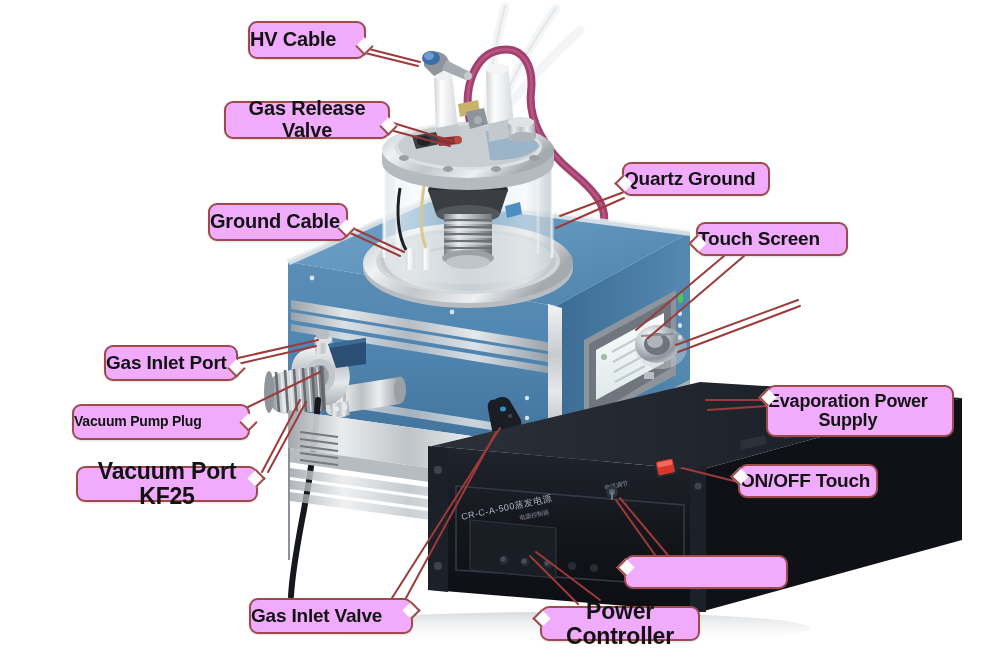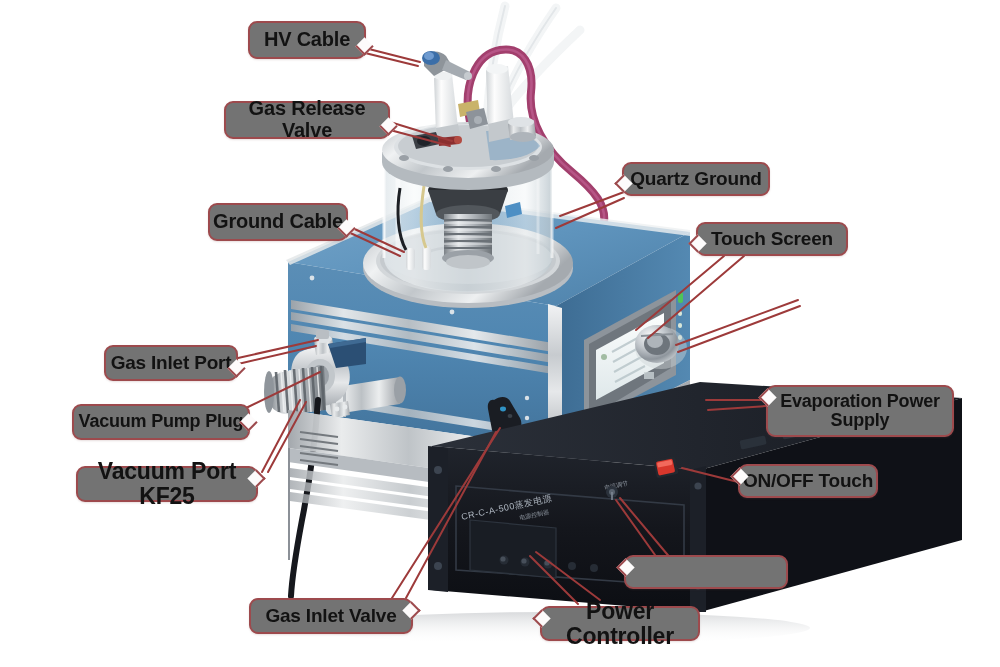--- a/index.html
+++ b/index.html
@@ -12,26 +12,26 @@
   #stage{position:relative;width:1000px;height:667px;background:#fff;overflow:hidden;}
 
   
   #photo{position:absolute;left:0;top:0;width:1000px;height:667px;}
   #photo svg{display:block;}
 
   
   .callout{
     position:absolute;
     box-sizing:border-box;
-    background:#737373;
+    background:#f0abfc;
     border:2px solid #9d4a4d;
     border-radius:9px;
     color:#121212;
     font-weight:bold;
-    display:flex;align-items:center;justify-content:center;
+    display:flex;align-items:center;
     text-align:center;
     line-height:1.08;
     letter-spacing:-0.2px;
     box-shadow:0 1px 2px rgba(120,70,70,.18);
     z-index:40;
     white-space:pre-line;
   }
   .callout span{display:block;}
   
   .nub{position:absolute;width:11px;height:11px;background:#fdfbfb;
@@ -507,21 +507,21 @@
     <span>Gas Inlet Port</span>
     <i class="nub br"></i>
   </div>
 
   <div class="callout" style="left:766px;top:385px;width:188px;height:52px;font-size:18px;">
     <span>Evaporation Power
 Supply</span>
     <i class="nub tl"></i>
   </div>
 
-  <div class="callout" style="left:72px;top:404px;width:178px;height:36px;font-size:18px;">
+  <div class="callout" style="left:72px;top:404px;width:178px;height:36px;font-size:14px;">
     <span>Vacuum Pump Plug</span>
     <i class="nub rc"></i>
   </div>
 
   <div class="callout" style="left:76px;top:466px;width:182px;height:36px;font-size:23px;">
     <span>Vacuum Port KF25</span>
     <i class="nub tr"></i>
   </div>
 
   <div class="callout" style="left:738px;top:464px;width:140px;height:34px;font-size:19px;">

